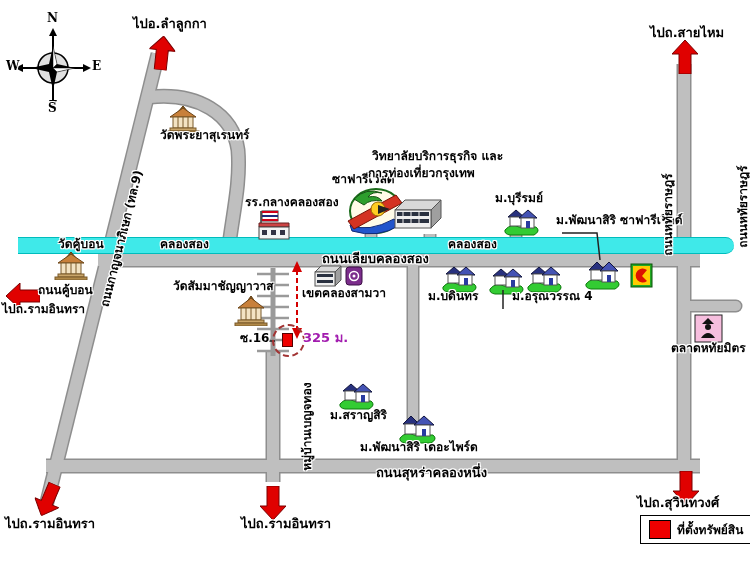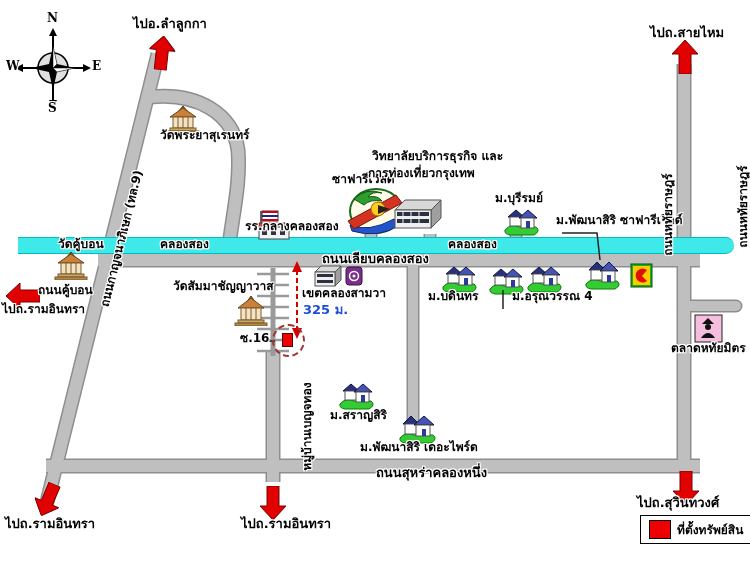--- a/index.html
+++ b/index.html
@@ -3,21 +3,21 @@
 <meta charset="utf-8">
 <style>
   html,body{margin:0;padding:0;background:#fff;}
   #map{position:relative;width:750px;height:573px;background:#ffffff;overflow:hidden;
        font-family:"DejaVu Sans",sans-serif;}
   #roadsvg{position:absolute;left:0;top:0;z-index:1;}
   .canal{position:absolute;z-index:2;background:#3fe9e9;border-top:1px solid #00bcbc;border-bottom:1px solid #00bcbc;border-radius:0 9px 9px 0;}
   .lbl{position:absolute;z-index:30;font-weight:bold;font-size:12px;color:#000;white-space:nowrap;line-height:1.1;
        text-shadow:-1px -1px 0 #fff,1px -1px 0 #fff,-1px 1px 0 #fff,1px 1px 0 #fff,0 1px 0 #fff,0 -1px 0 #fff;}
   .lbl.big{font-size:13px;}
-  .lbl.red{color:#1d4ed8;}
+  .lbl.red{color:#a21caf;margin-top:28px;}
   .rot90{transform:rotate(-90deg);text-align:center;}
   .rot76{transform:rotate(-76deg);text-align:center;}
   .icon{position:absolute;z-index:10;}
   .arrow{position:absolute;z-index:20;}
   .dash-layer{position:absolute;left:0;top:0;z-index:15;}
   .dash-circle{position:absolute;z-index:15;width:29px;height:29px;border:2px dashed #a23333;border-radius:50%;}
   .marker{position:absolute;z-index:16;width:9px;height:12px;background:#ee0000;border:1px solid #550000;}
   #legend{position:absolute;z-index:40;display:flex;align-items:center;gap:6px;background:#fff;border:1px solid #000;padding:4px 8px;}
   #legend .sq{width:20px;height:17px;background:#ee0000;border:1px solid #000;}
   #legend .t{font-weight:bold;font-size:12px;white-space:nowrap;}
@@ -268,21 +268,21 @@
     <rect x="1" y="1" width="27" height="27" fill="#f6bede" stroke="#222"></rect>
     <polygon points="14,4 20,10 8,10" fill="#111"></polygon>
     <circle cx="14" cy="13" r="3" fill="#111"></circle>
     <path d="M7,24 Q14,14 21,24 Z" fill="#111"></path>
   </svg>
 
   <div class="lbl big" style="left:133px;top:17px;">ไปอ.ลำลูกกา</div>
   <div class="lbl big" style="left:650px;top:26px;">ไปถ.สายไหม</div>
   <div class="lbl" style="left:160px;top:129px;">วัดพระยาสุเรนทร์</div>
   <div class="lbl rot76" style="left:22px;top:232px;width:200px;">ถนนกาญจนาภิเษก (ทล.9)</div>
-  <div class="lbl" style="left:245px;top:196px;margin-top:24px;">รร.กลางคลองสอง</div>
+  <div class="lbl" style="left:245px;top:196px;">รร.กลางคลองสอง</div>
   <div class="lbl" style="left:332px;top:173px;">ซาฟารีเวิลด์</div>
   <div class="lbl" style="left:372px;top:150px;">วิทยาลัยบริการธุรกิจ และ</div>
   <div class="lbl" style="left:368px;top:167px;">การท่องเที่ยวกรุงเทพ</div>
   <div class="lbl" style="left:495px;top:192px;">ม.บุรีรมย์</div>
   <div class="lbl" style="left:556px;top:214px;">ม.พัฒนาสิริ ซาฟารีเวิลด์</div>
   <div class="lbl" style="left:160px;top:238px;">คลองสอง</div>
   <div class="lbl" style="left:448px;top:238px;">คลองสอง</div>
   <div class="lbl" style="left:58px;top:238px;">วัดคู้บอน</div>
   <div class="lbl big" style="left:322px;top:252px;">ถนนเลียบคลองสอง</div>
   <div class="lbl" style="left:38px;top:284px;">ถนนคู้บอน</div>

